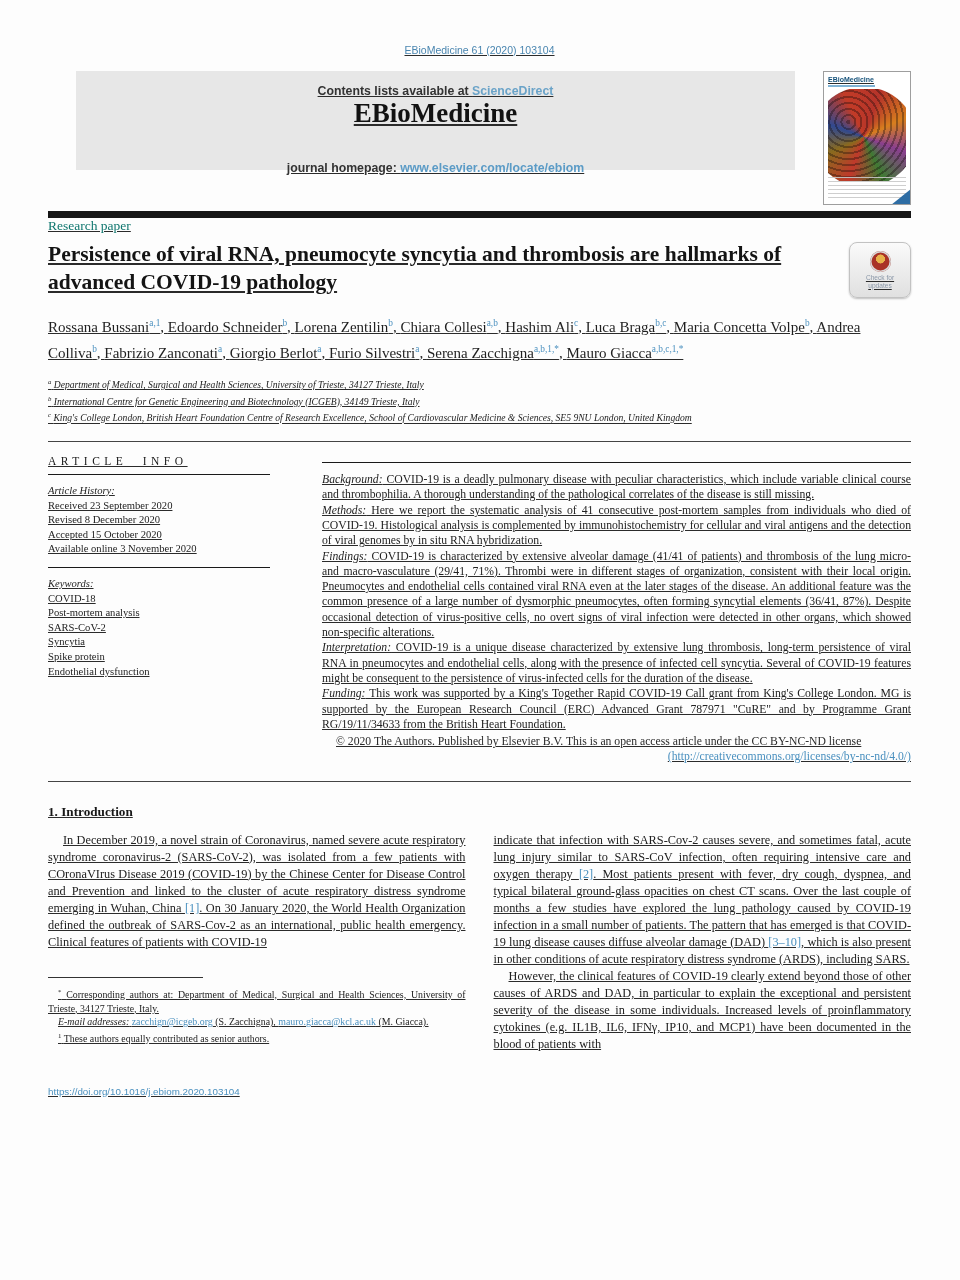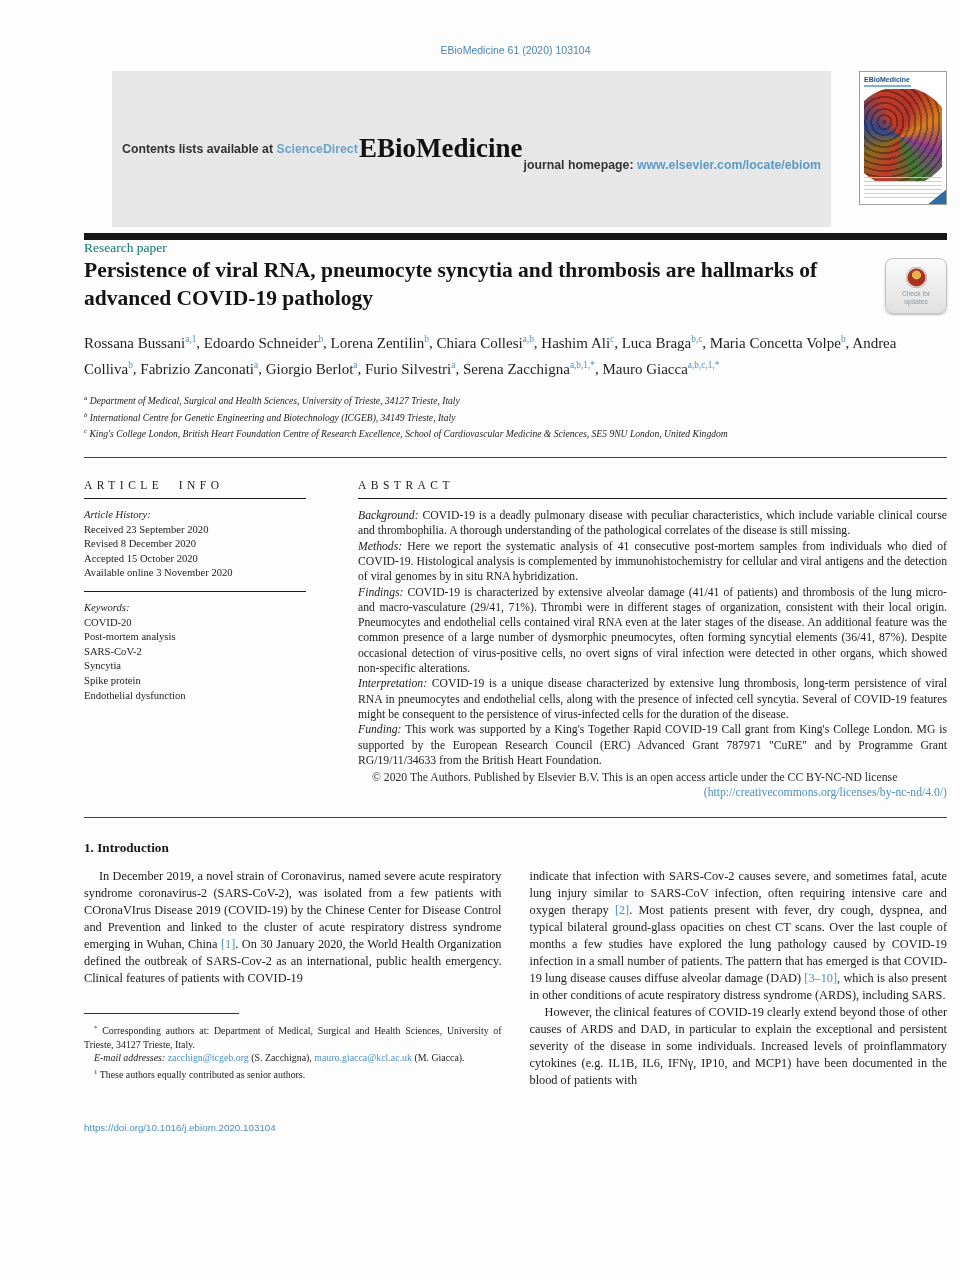--- a/index.html
+++ b/index.html
@@ -1,28 +1,28 @@
 <!DOCTYPE html>
 <html lang="en"><head>
 <meta charset="utf-8">
 <style>
   * { margin:0; padding:0; box-sizing:border-box; }
   html,body { width:960px; height:1280px; background:#fdfdfd; overflow:hidden; }
   body { font-family:"Liberation Serif","DejaVu Serif",serif; color:#2b2b2b; }
-  .page { width:960px; height:1280px; padding:44px 40px 0 84px; }
+  .page { width:960px; height:1280px; padding:44px 40px 0 48px;text-decoration:underline; }
   .content { width:863px; }
 
   .ref-line { text-align:center; font-size:10.5px; color:#4a86b0; font-family:"Liberation Sans",sans-serif; }
 
   
   .header-row { display:flex; margin-top:15px; align-items:stretch; }
   .els-col { width:125px; display:flex; flex-direction:column; align-items:center; justify-content:flex-end; padding-bottom:2px; }
   .els-tree { width:80px; height:92px; }
   .els-word { font-size:15px; letter-spacing:1.5px; color:#e87722; margin-top:2px; font-family:"Liberation Serif",serif; }
-  .masthead { flex:1; background:#e7e7e7; margin:0 28px 0 28px; height:156px; display:flex; flex-direction:row; align-items:center; justify-content:space-between; padding:13px 10px 14px; }
+  .masthead { flex:1; background:#e7e7e7; margin:0 28px 0 28px; height:99px; display:flex; flex-direction:column; align-items:center; justify-content:space-between; padding:13px 10px 14px; }
   .mh-contents { font-size:12.3px; font-family:"Liberation Sans",sans-serif; color:#333; font-weight:bold; }
   .mh-contents .lnk { color:#6aa3c8; font-weight:bold; }
   .mh-title { font-size:27px; font-weight:bold; color:#121212; }
   .mh-home { font-size:12.3px; font-family:"Liberation Sans",sans-serif; color:#333; font-weight:bold;margin-top:32px; }
   .mh-home .lnk { color:#5b9bc6; }
   .cover { width:88px; height:134px; background:#fff; border:1px solid #9e9e9e; position:relative; padding:4px 4px 0 4px; overflow:hidden; }
   .cover-title { font-size:7px; font-weight:bold; color:#16527a; font-family:"Liberation Sans",sans-serif; line-height:8px; }
   .cover-sub { height:2px; width:60%; background:#7fb3d5; margin-top:1px; }
   .cover-img-area { position:relative; height:92px; margin-top:2px; overflow:hidden; }
   .cover-blob { position:absolute; top:-2px; left:-16px; width:104px; height:100px; border-radius:50%;
@@ -31,39 +31,39 @@
         conic-gradient(from 20deg, #b5342a, #d87f1e, #8a3f8f, #3f7a33, #c0392b, #8a6a1e, #31498f, #c23b27, #b5342a); }
   .cover-footer { position:absolute; left:4px; right:4px; bottom:3px; height:24px;
       background:
         repeating-linear-gradient(180deg, #c9c9c9 0 1px, transparent 1px 4px); opacity:.9; }
   .cover-wedge { position:absolute; right:-1px; bottom:-1px; width:0; height:0; border-left:20px solid transparent; border-bottom:16px solid #2e6da4; }
 
   .black-bar { height:7px; background:#161616; margin-top:6px; }
 
   .type-label { font-size:13.5px; color:#0f766e; }
 
-  .title-row { display:flex; }
+  .title-row { display:flex; margin-top:6px; }
   .title { flex:1; font-size:21.5px; line-height:28px; font-weight:600; color:#141414; padding-right:56px; }
   .badge { width:62px; height:56px; border:1px solid #c2c2c2; border-radius:8px;
       background:linear-gradient(180deg,#fafafa,#e0e0e0); box-shadow:0 1px 2px rgba(0,0,0,.25);
       display:flex; flex-direction:column; align-items:center; justify-content:center; gap:2px; margin-top:2px; cursor:pointer; }
   .badge-circle { width:21px; height:21px; border-radius:50%; background:radial-gradient(circle at 50% 38%, #e8b24a 0 26%, #a93226 28% 100%); box-shadow:0 0 0 1.5px #d8d8d8 inset; }
   .badge-text { font-size:6.6px; line-height:7.5px; color:#8a97a8; text-align:center; width:48px; font-family:"Liberation Sans",sans-serif; }
 
   .authors { margin-top:15px; font-size:15px; line-height:21.5px; color:#1f1f1f; }
   .author sup, sup.sup { font-size:62%; color:#4a90bf; }
   .author:not(:last-child)::after { content:", "; }
 
   .affils { margin-top:11px; font-style:italic; font-size:9.6px; line-height:13.5px; color:#222; }
   .affil sup { font-size:70%; }
 
   .thin-rule { border:none; border-top:1px solid #444; margin-top:16px; }
 
   
-  .info-grid { display:grid; grid-template-columns:222px 1fr; column-gap:52px; margin-top:21px; }
+  .info-grid { display:grid; grid-template-columns:222px 1fr; column-gap:52px; margin-top:13px; }
   .block-heading { font-size:11.5px; letter-spacing:4.5px; word-spacing:8px; color:#1a1a1a; }
   .heading-rule { border:none; border-top:1.6px solid #1a1a1a; margin:7px 0 9px; }
   .mid-rule { border:none; border-top:1.6px solid #1a1a1a; margin:10px 0 9px; }
   .info-text { font-size:10.6px; line-height:14.6px; color:#222; }
   .info-label { font-style:italic; }
   .abs-text { font-size:11.7px; line-height:15.3px; text-align:justify; color:#222; }
   .abs-para .abs-label { font-style:italic; }
   .copyright { padding-left:14px; text-align:justify; margin-top:2px; font-size:11.7px; line-height:15.3px; }
   .license { text-align:right; font-size:11.7px; line-height:15.3px; }
   .blue { color:#4a90bf; }
@@ -183,32 +183,31 @@
               <div>Revised 8 December 2020</div>
               <div>Accepted 15 October 2020</div>
               <div>Available online 3 November 2020</div>
             </div>
         </div>
         <hr class="mid-rule">
         <div class="info-text">
           <div class="info-label">Keywords:</div>
           <div>
 
-          <div>COVID-20</div>
+          <div>COVID-18</div>
               <div>Post-mortem analysis</div>
               <div>SARS-CoV-2</div>
               <div>Syncytia</div>
               <div>Spike protein</div>
               <div>Endothelial dysfunction</div>
             </div>
         </div>
       </div>
 
       <div>
-        <div class="block-heading">ABSTRACT</div>
         <hr class="heading-rule">
         <div class="abs-text">
 
             <p class="abs-para"><span class="abs-label">Background:</span><span> COVID-19 is a deadly pulmonary disease with peculiar characteristics, which include variable clinical course and thrombophilia. A thorough understanding of the pathological correlates of the disease is still missing.</span></p>
 
             <p class="abs-para"><span class="abs-label">Methods:</span><span> Here we report the systematic analysis of 41 consecutive post-mortem samples from individuals who died of COVID-19. Histological analysis is complemented by immunohistochemistry for cellular and viral antigens and the detection of viral genomes by in situ RNA hybridization.</span></p>
 
             <p class="abs-para"><span class="abs-label">Findings:</span><span> COVID-19 is characterized by extensive alveolar damage (41/41 of patients) and thrombosis of the lung micro- and macro-vasculature (29/41, 71%). Thrombi were in different stages of organization, consistent with their local origin. Pneumocytes and endothelial cells contained viral RNA even at the later stages of the disease. An additional feature was the common presence of a large number of dysmorphic pneumocytes, often forming syncytial elements (36/41, 87%). Despite occasional detection of virus-positive cells, no overt signs of viral infection were detected in other organs, which showed non-specific alterations.</span></p>
 
             <p class="abs-para"><span class="abs-label">Interpretation:</span><span> COVID-19 is a unique disease characterized by extensive lung thrombosis, long-term persistence of viral RNA in pneumocytes and endothelial cells, along with the presence of infected cell syncytia. Several of COVID-19 features might be consequent to the persistence of virus-infected cells for the duration of the disease.</span></p>

